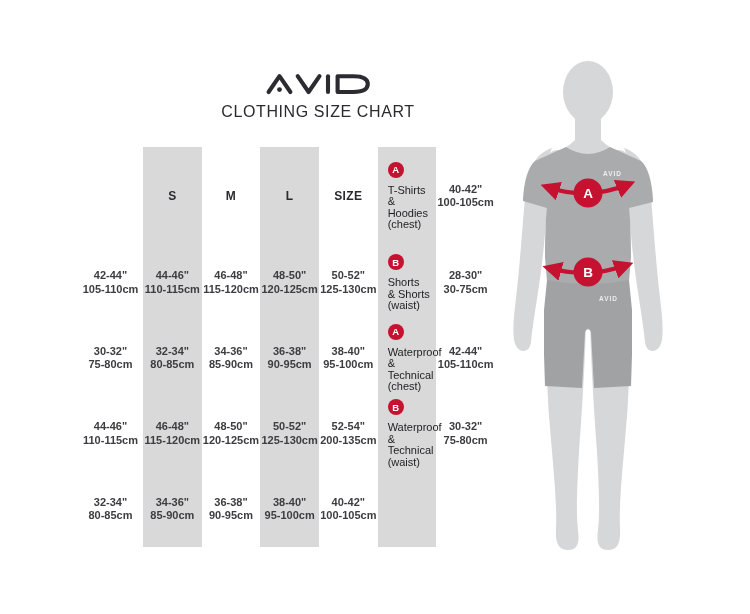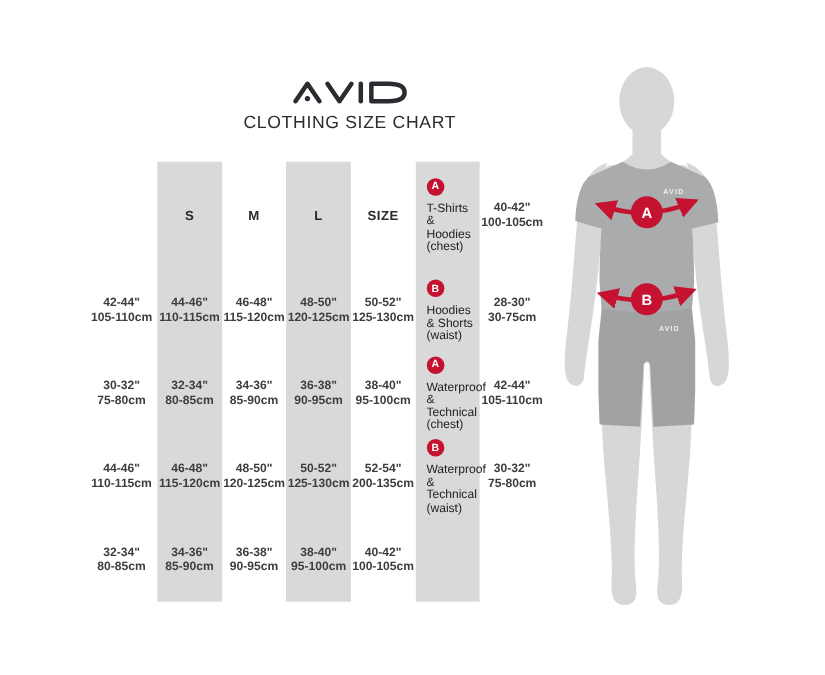--- a/index.html
+++ b/index.html
@@ -103,21 +103,21 @@
           <div>48-50"</div>
           <div>120-125cm</div>
         </div>
       <div class="cell">
           <div>50-52"</div>
           <div>125-130cm</div>
         </div>
 
       <div class="label-cell">
         <div class="badge">B</div>
-        <div class="lbl">Hoodies</div>
+        <div class="lbl">Shorts</div>
         <div class="lbl">&amp; Shorts</div>
         <div class="lbl">(waist)</div>
       </div>
       <div class="cell">
           <div>28-30"</div>
           <div>30-75cm</div>
         </div>
       <div class="cell">
           <div>30-32"</div>
           <div>75-80cm</div>

